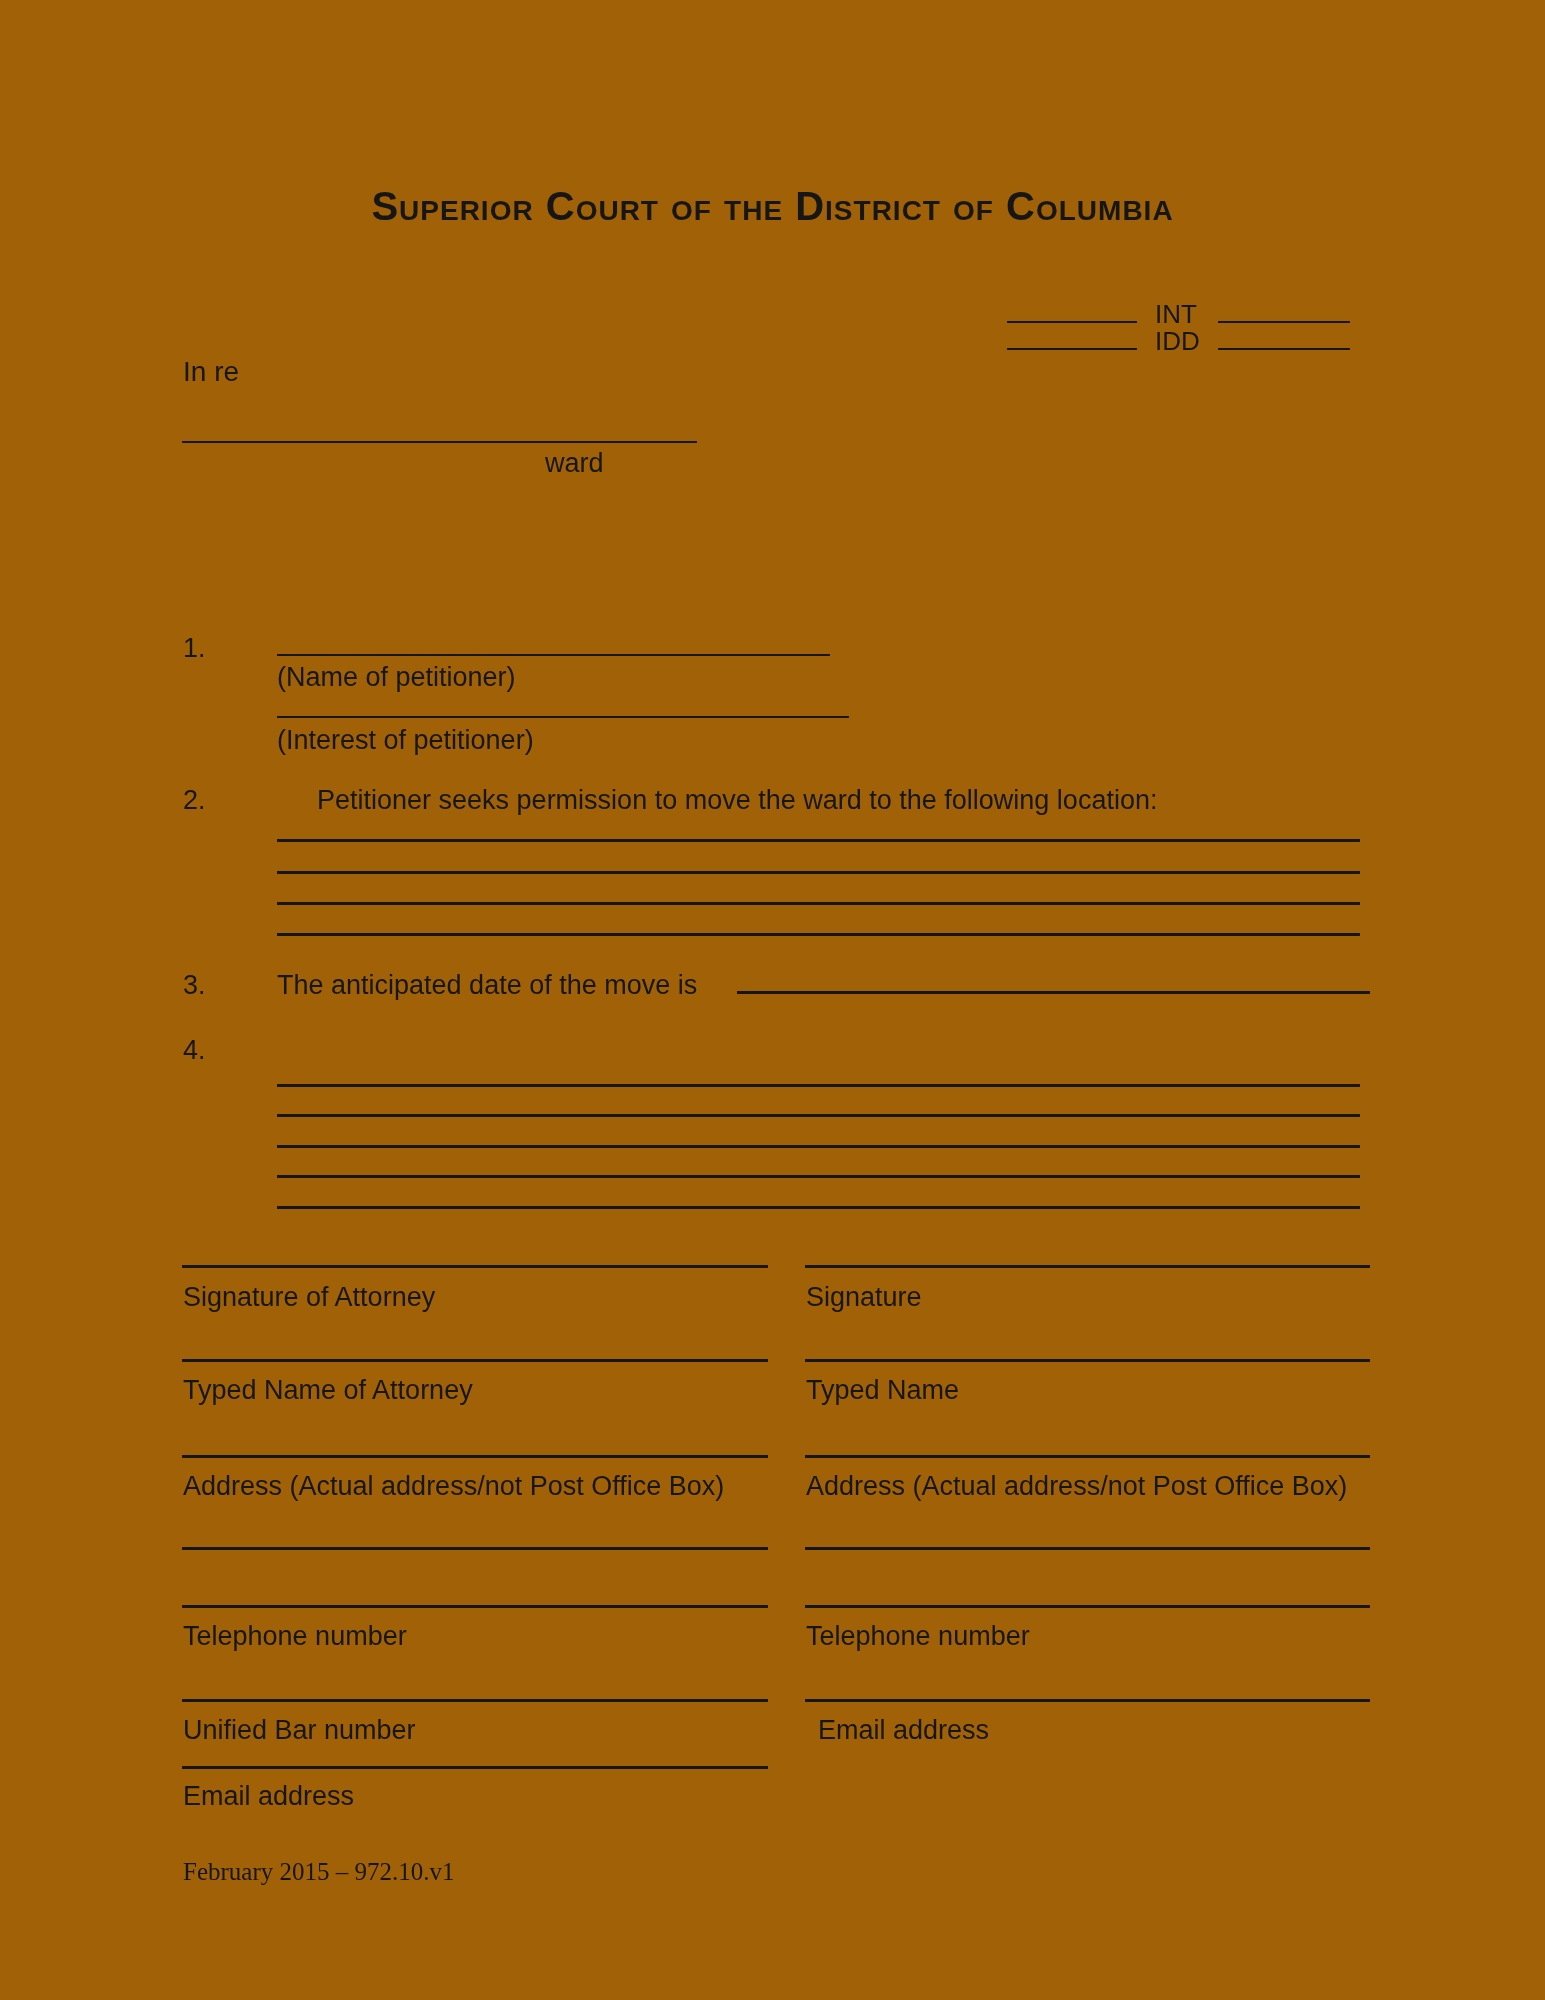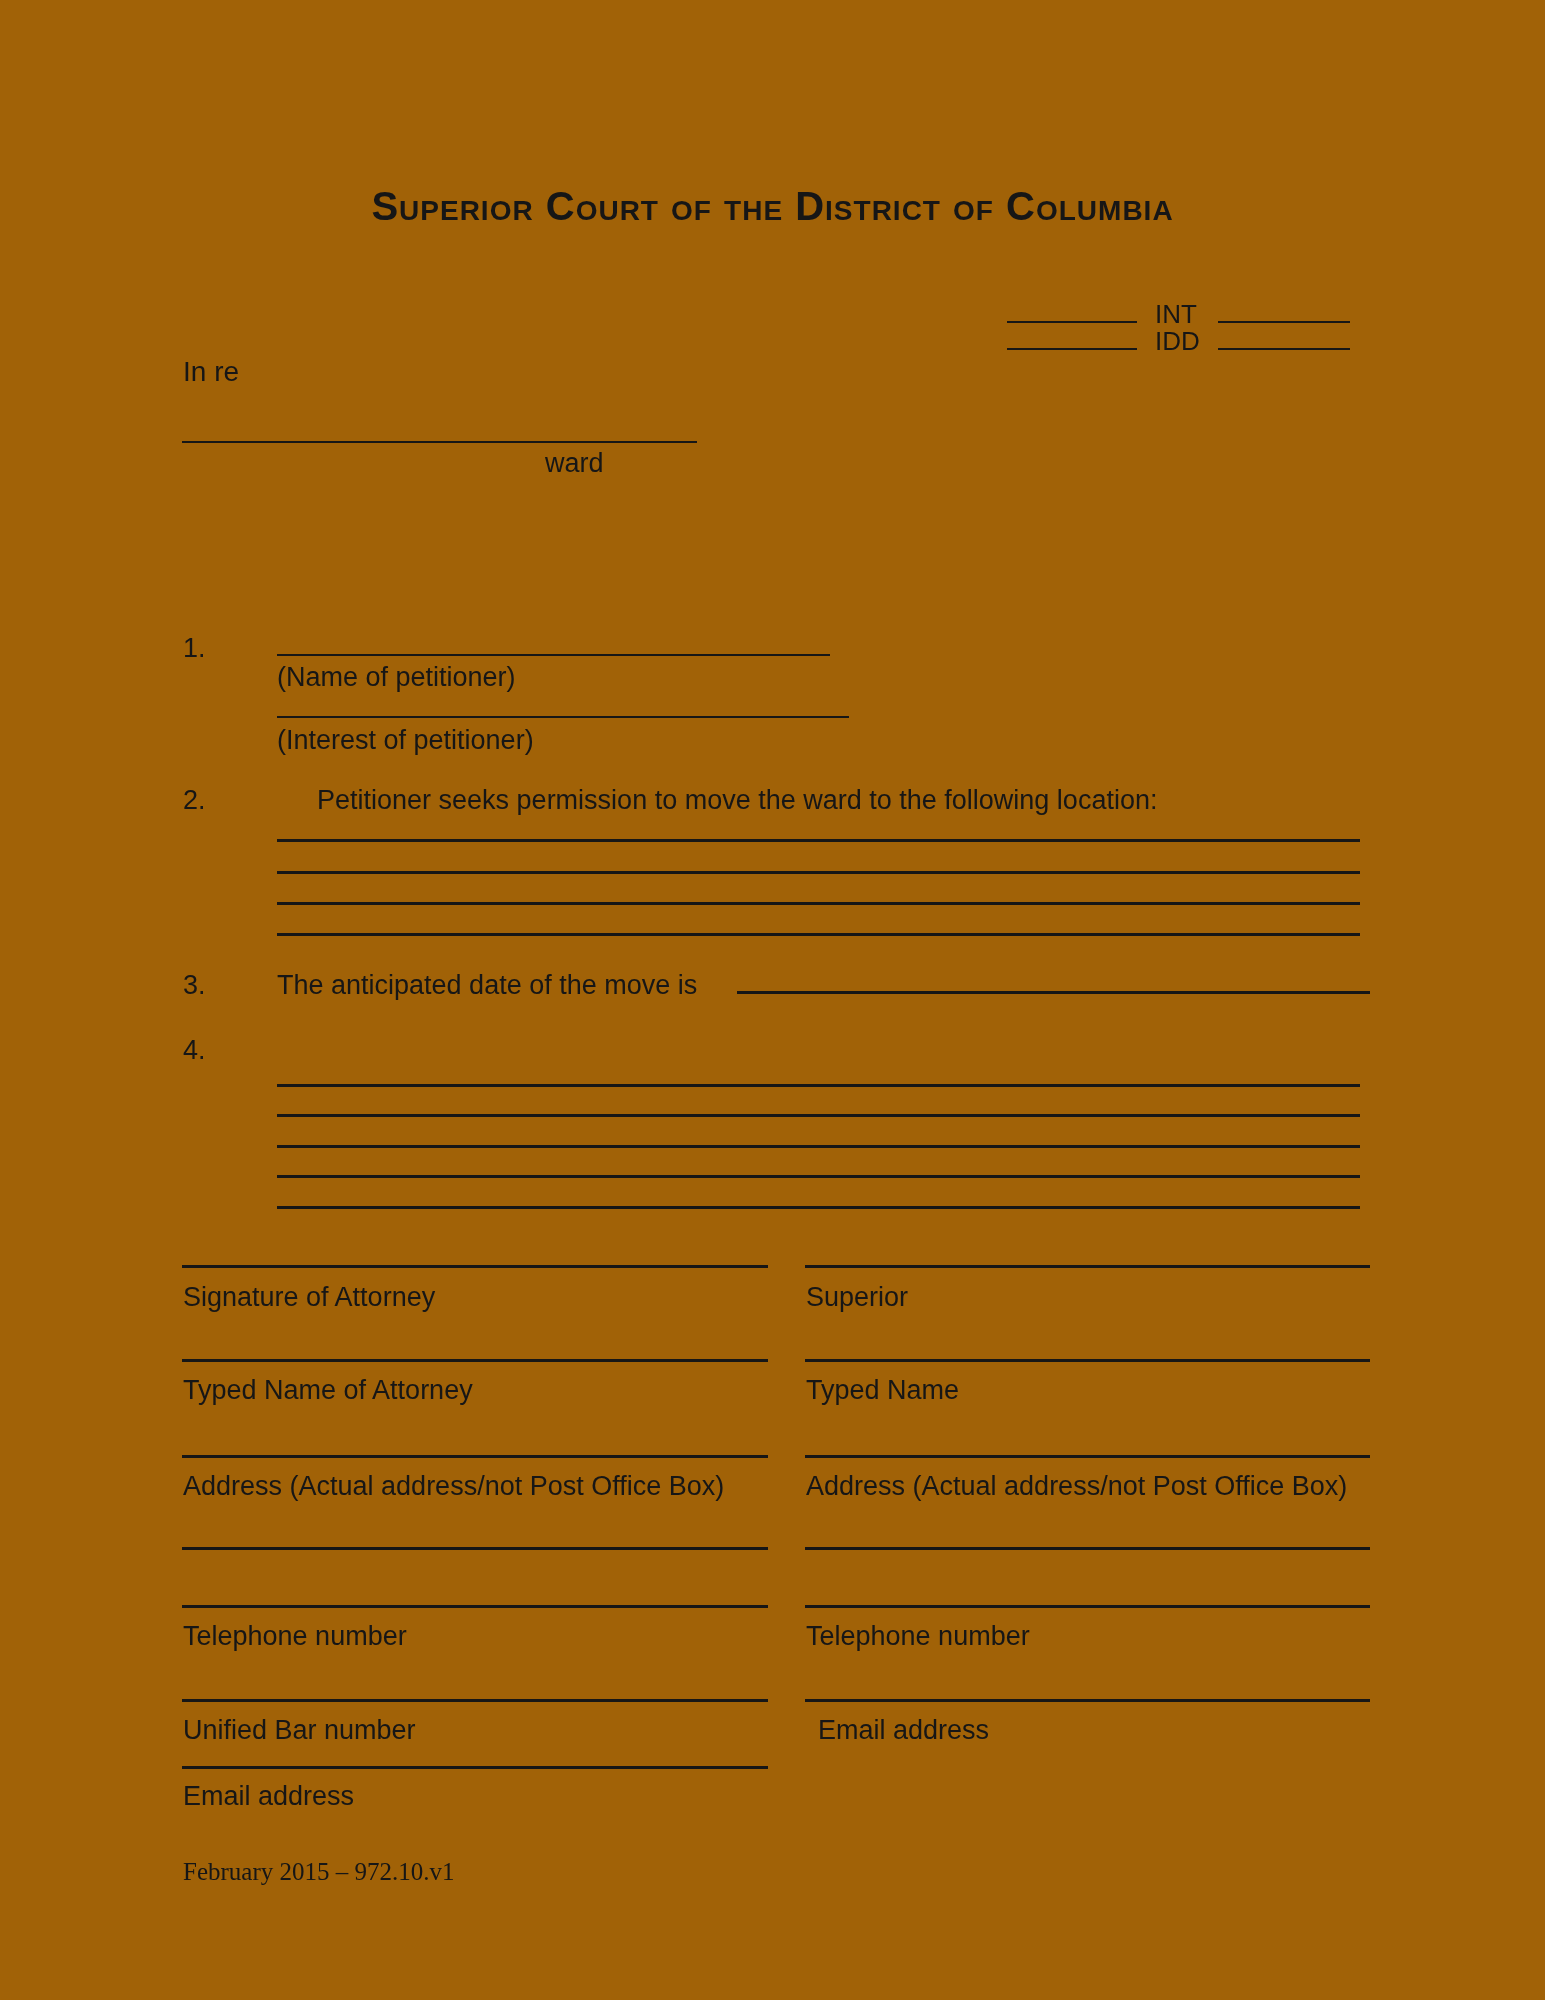--- a/index.html
+++ b/index.html
@@ -77,21 +77,21 @@
   <div class="abs body-text" style="top:1035px;left:183px;">4.</div>
   <div class="hline" style="top:1084px;left:277px;width:1083px;"></div>
   <div class="hline" style="top:1114px;left:277px;width:1083px;"></div>
   <div class="hline" style="top:1145px;left:277px;width:1083px;"></div>
   <div class="hline" style="top:1175px;left:277px;width:1083px;"></div>
   <div class="hline" style="top:1206px;left:277px;width:1083px;"></div>
 
   <div class="hline" style="top:1265px;left:182px;width:586px;"></div>
   <div class="hline" style="top:1265px;left:805px;width:565px;"></div>
   <div class="abs body-text" style="top:1282px;left:183px;">Signature of Attorney</div>
-  <div class="abs body-text" style="top:1282px;left:806px;">Superior</div>
+  <div class="abs body-text" style="top:1282px;left:806px;">Signature</div>
 
   <div class="hline" style="top:1359px;left:182px;width:586px;"></div>
   <div class="hline" style="top:1359px;left:805px;width:565px;"></div>
   <div class="abs body-text" style="top:1375px;left:183px;">Typed Name of Attorney</div>
   <div class="abs body-text" style="top:1375px;left:806px;">Typed Name</div>
 
   <div class="hline" style="top:1455px;left:182px;width:586px;"></div>
   <div class="hline" style="top:1455px;left:805px;width:565px;"></div>
   <div class="abs body-text" style="top:1471px;left:183px;">Address (Actual address/not Post Office Box)</div>
   <div class="abs body-text" style="top:1471px;left:806px;">Address (Actual address/not Post Office Box)</div>

